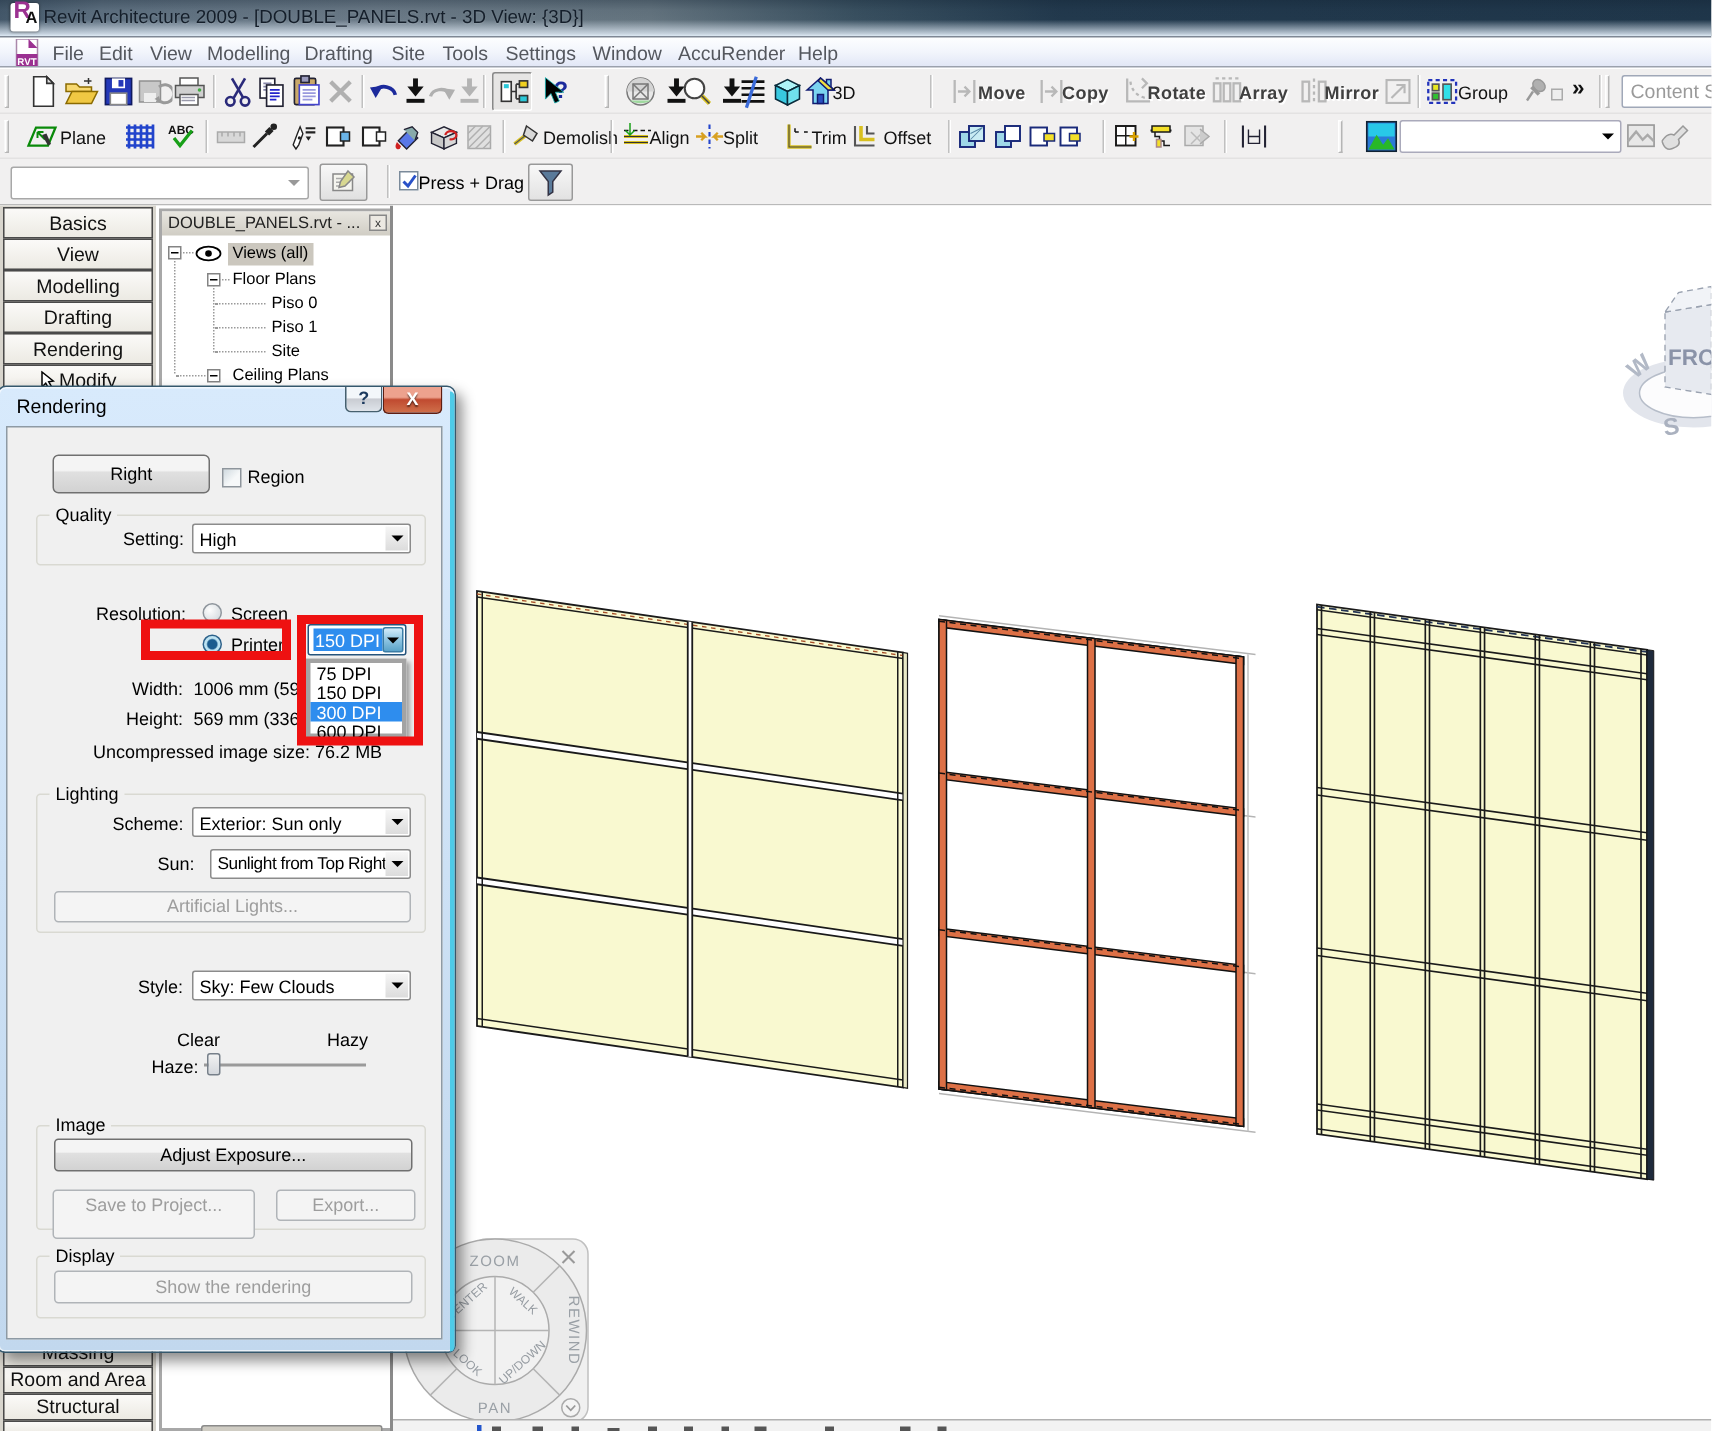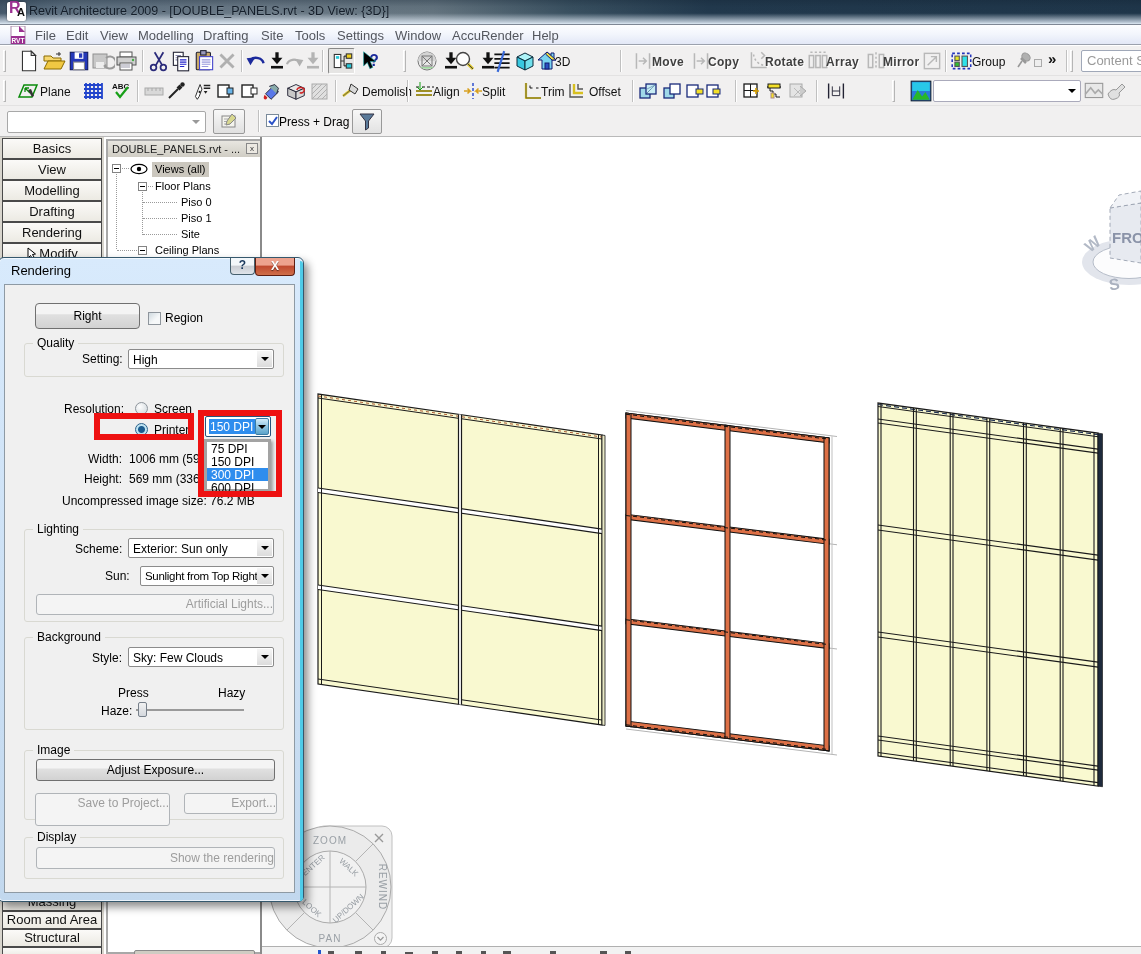--- a/index.html
+++ b/index.html
@@ -26,21 +26,21 @@
 .sbtn{position:absolute;left:2px;width:100px;height:21px;background:linear-gradient(#fbfaf8,#eceae3);border:1px solid #4a4a4a;font-size:13px;color:#111;text-align:center;line-height:19px}
 #browser{position:absolute;left:106px;top:2px;width:156px;height:815px;background:#fff;border:2px solid #a8a8a8}
 #btitle{position:absolute;left:0;top:0;width:152px;height:16px;background:linear-gradient(#e8e6e0,#d0cdc4);font-size:11px;color:#222;padding:2px 0 0 4px}
 #canvas{position:absolute;left:260px;top:0;width:881px;height:817px;background:#fff}
 #dialog{position:absolute;left:-2px;top:257px;width:306px;height:645px;background:linear-gradient(#d8eafc,#c2d8ee);border:1px solid #35586d;border-radius:6px 6px 5px 5px;box-shadow:4px 5px 9px #00000073, inset 0 0 0 1px #ffffffaa}
 #dlgbody{position:absolute;left:5px;top:26px;width:291px;height:609px;background:#f0f0f0;border:1px solid #8e9aa4}
 .grp{position:absolute;left:19px;width:260px;border:1px solid #d9d9d2;border-radius:3px}
 .grplbl{position:absolute;left:8px;top:-8px;background:#f0f0f0;padding:0 4px;font-size:12px;color:#000}
 .dlgtxt{position:absolute;font-size:12px;color:#000;white-space:nowrap}
 .vbtn{position:absolute;border:1px solid #707070;border-radius:3px;background:linear-gradient(#f4f4f4 40%,#e0e0e0 45%,#d2d2d2);font-size:12px;color:#000;text-align:center}
-.vbtnd{position:absolute;border:1px solid #b0b4b8;border-radius:3px;background:#f4f4f4;font-size:12px;color:#9d9d9d;text-align:right}
+.vbtnd{position:absolute;border:1px solid #b0b4b8;border-radius:3px;background:#f4f4f4;font-size:12px;color:#9d9d9d;text-align:center}
 .combo{position:absolute;height:20px;background:#fff;border:1px solid #8b8b8b;border-radius:2px;font-size:12px;color:#000}
 .combo .ct{position:absolute;left:4px;top:3px;white-space:nowrap;overflow:hidden;max-width:calc(100% - 20px)}
 .combo .ca{position:absolute;right:1px;top:1px;width:15px;height:16px;background:linear-gradient(#f6f6f6,#dcdcdc);display:flex;align-items:center;justify-content:center}
 .arr{width:0;height:0;border-left:4px solid transparent;border-right:4px solid transparent;border-top:4px solid #000}
 .redrect{position:absolute;border:6px solid #ee1111;z-index:60}
 .radio{position:absolute;width:13px;height:13px;border-radius:50%;border:1px solid #8e959c;background:radial-gradient(circle at 35% 35%,#fdfdfd,#cdd5da)}
 .radsel{border-color:#2c628b;background:radial-gradient(circle at 50% 50%,#1b5c8f 0 3px,#bde3f2 4px 5px,#e8f4fa)}
 .trow{position:absolute;font-size:11px;color:#000;white-space:nowrap}
 .ebox{position:absolute;width:9px;height:9px;background:#fff;border:1px solid #848484}
 .ebox:before{content:"";position:absolute;left:1px;top:3px;width:5px;height:1px;background:#000}
@@ -657,31 +657,28 @@
       </div>
     <div class="dlgtxt" style="left:100px;top:284px">Sun:</div>
     <div class="combo" style="left:135px;top:281px;width:134px">
         <span class="ct" style="font-size:11.5px;letter-spacing:-0.3px">Sunlight from Top Right</span>
         <span class="ca">
           <span class="arr"></span>
         </span>
       </div>
     <div class="vbtnd" style="left:31px;top:309px;width:238px;height:21px;line-height:19px">Artificial Lights...</div>
 
-    <div class="grp" style="top:352px;height:93px">
-        <div class="grplbl">Background</div>
-      </div>
     <div class="dlgtxt" style="left:87px;top:366px">Style:</div>
     <div class="combo" style="left:123px;top:362px;width:146px">
         <span class="ct">Sky: Few Clouds</span>
         <span class="ca">
           <span class="arr"></span>
         </span>
       </div>
-    <div class="dlgtxt" style="left:113px;top:401px">Press</div>
+    <div class="dlgtxt" style="left:113px;top:401px">Clear</div>
     <div class="dlgtxt" style="left:213px;top:401px">Hazy</div>
     <div class="dlgtxt" style="left:96px;top:419px">Haze:</div>
     <div style="position:absolute;left:131px;top:424px;width:108px;height:2px;background:#9a9a9a"></div>
     <div style="position:absolute;left:133px;top:417px;width:9px;height:15px;background:linear-gradient(#f2f2f2,#d4d8dd);border:1px solid #77808a;border-radius:2px"></div>
 
     <div class="grp" style="top:465px;height:70px">
         <div class="grplbl">Image</div>
       </div>
     <div class="vbtn" style="left:31px;top:474px;width:239px;height:22px;line-height:20px">Adjust Exposure...</div>
     <div class="vbtnd" style="left:30px;top:508px;width:135px;height:33px;line-height:19px">Save to Project...</div>

